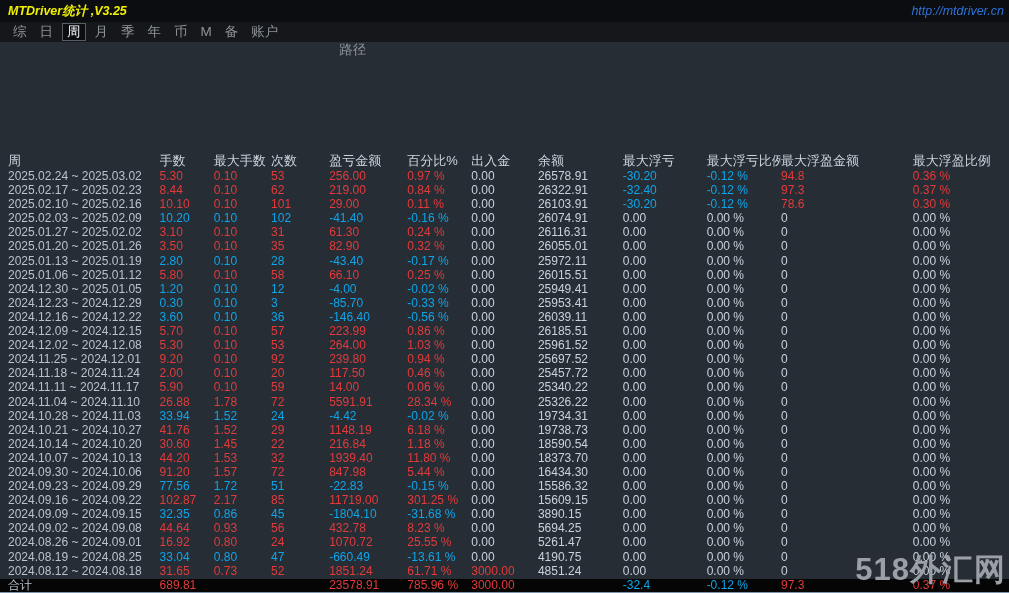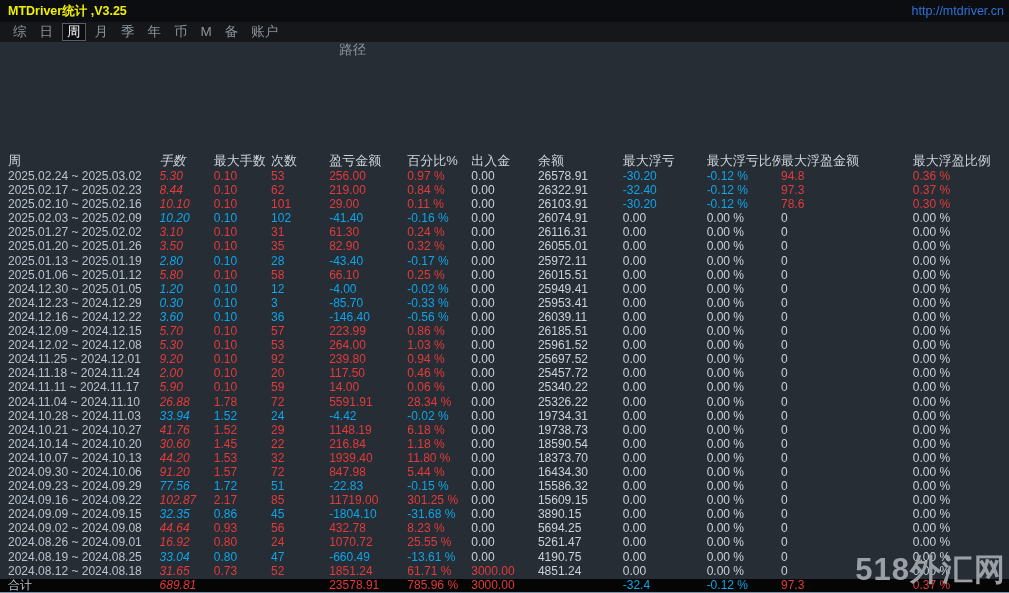--- a/index.html
+++ b/index.html
@@ -1,19 +1,19 @@
 <!DOCTYPE html>
 <html><head>
 <meta charset="utf-8">
 <style>
   html,body{margin:0;padding:0;background:#000;}
   .window{position:relative;width:1009px;height:593px;background:#272d35;overflow:hidden;
           font-family:"Liberation Sans","DejaVu Sans",sans-serif;}
   
-  .titlebar{position:absolute;top:0;left:0;right:0;height:22px;background:#0b0d10;}
+  .titlebar{position:absolute;top:0;left:0;right:0;height:22px;background:#0b0d10;font-style:italic;}
   .title{position:absolute;left:8px;top:3px;font-size:12.5px;font-weight:700;color:#f0f000;}
   .url{position:absolute;right:5px;top:4px;font-size:12.5px;color:#2f73d8;cursor:pointer;}
   
   .menubar{position:absolute;top:22px;left:0;right:0;height:20px;background:#15171b;
            display:flex;align-items:center;padding-left:9px;}
   .mitem{color:#8d949b;font-size:13.5px;padding:0 4px;margin-right:5px;cursor:default;line-height:16px;}
   .mitem.active{color:#f2f5f8;background:#0b0d10;border:1px solid #555c64;padding:0 4px;}
   .mpath{color:#8d949b;font-size:13.5px;margin-left:52px;margin-top:36px;}
   
   .chart{position:absolute;top:42px;left:0;width:1009px;height:110px;}
@@ -21,21 +21,21 @@
   .xlabel{position:absolute;top:98px;font-size:10px;color:#98a2ac;}
   .xlabel.left{left:1px;}
   .xlabel.right{right:8px;}
   
   .table{position:absolute;top:152px;left:0;right:0;bottom:0;}
   .thead{display:flex;height:17px;line-height:17px;font-size:13px;color:#ccd4dc;}
   .trow{display:flex;height:14.1px;line-height:14.1px;font-size:12px;}
   .trow.total{position:absolute;left:0;right:0;bottom:1px;height:13.5px;line-height:13.5px;background:#050505;}
   .cell{box-sizing:border-box;overflow:hidden;white-space:nowrap;}
   .c0{width:167px;padding-left:8px;}
-  .c1{width:57px;font-style:italic;}.c2{width:60px;}.c3{width:61px;}.c4{width:82px;}.c5{width:67px;}
+  .c1{width:57px;}.c2{width:60px;}.c3{width:61px;}.c4{width:82px;}.c5{width:67px;}
   .c6{width:70px;}.c7{width:89px;}.c8{width:88px;}.c9{width:78px;}.c10{width:89px;}.c11{width:101px;margin-left:47px;}
   .d{color:#b9c3cd;}
   .w{color:#c9d2da;}
   .r{color:#e23b3b;}
   .g{color:#0ea5e9;}
   
   .watermark{position:absolute;right:3px;bottom:2px;font-size:31px;font-weight:700;
              color:#9aa0a5;z-index:6;letter-spacing:1px;}
   .bottom-line{position:absolute;left:0;right:0;bottom:0;height:1.5px;background:#7e94aa;z-index:7;}
 </style>

